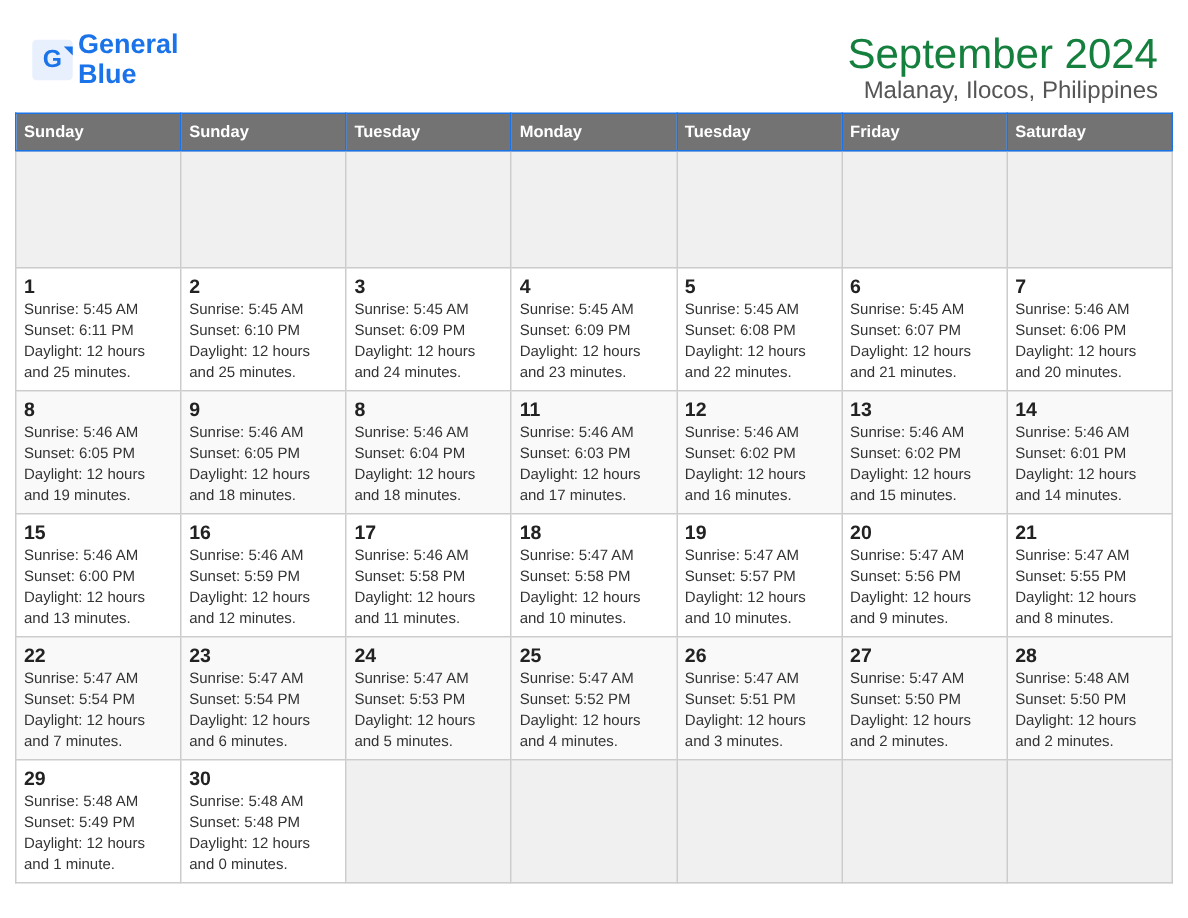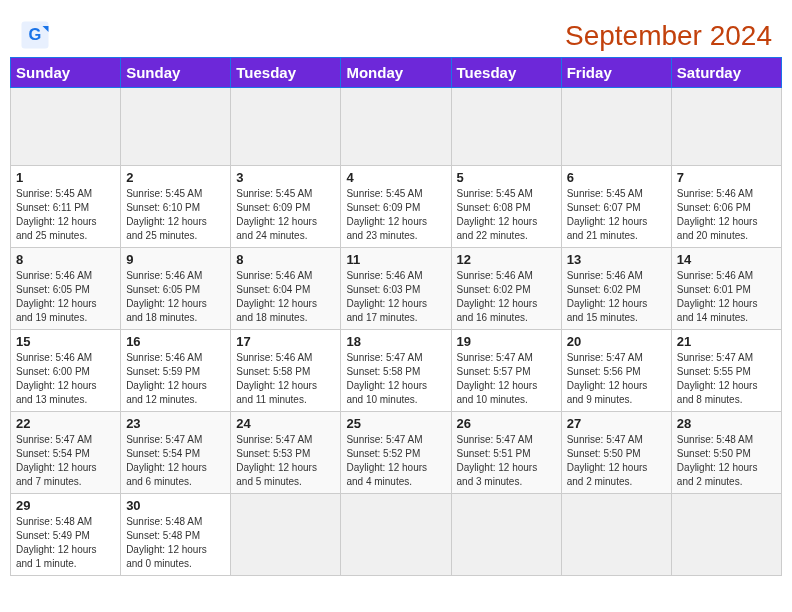--- a/index.html
+++ b/index.html
@@ -33,37 +33,37 @@
       width: 30px;
       height: 30px;
       margin-right: 2px;
     }
     .title-block {
       text-align: right;
     }
     .month-title {
       font-size: 28px;
       font-weight: normal;
-      color: #c2410c;
+      color: #15803d;
     }
     .location-title {
       font-size: 16px;
       color: #555;
     }
     table {
       width: 100%;
       border-collapse: collapse;
       font-size: 11px;
     }
     thead tr th {
-      background: #6d28d9;
+      background: #737373;
       color: #fff;
       padding: 6px 5px;
       text-align: left;
-      font-size: 15px;
+      font-size: 11px;
       font-weight: bold;
       border: 1px solid #1a73e8;
     }
     tbody tr td {
       border: 1px solid #ccc;
       vertical-align: top;
       padding: 4px 5px;
       width: calc(100% / 7);
       height: 78px;
     }
@@ -92,23 +92,29 @@
 </head>
 <body>
 
 <div class="header">
   <div class="logo">
     <svg class="logo-icon" viewBox="0 0 40 40">
       <rect x="2" y="2" width="36" height="36" rx="4" fill="#e8f0fe"></rect>
       <text x="20" y="26" text-anchor="middle" font-size="22" font-weight="bold" fill="#1a73e8">G</text>
       <polygon points="30,8 38,8 38,16" fill="#1a73e8"></polygon>
     </svg>
+    <div>
+      <div class="logo-text">
+        <span>General</span><br><span style="color:#1a73e8">Blue</span>
+      </div>
+    </div>
   </div>
   <div class="title-block">
     <div class="month-title">September 2024</div>
+    <div class="location-title">Malanay, Ilocos, Philippines</div>
   </div>
 </div>
 
 <table>
   <thead>
     <tr>
     <th>Sunday</th>
         <th>Sunday</th>
         <th>Tuesday</th>
         <th>Monday</th>

